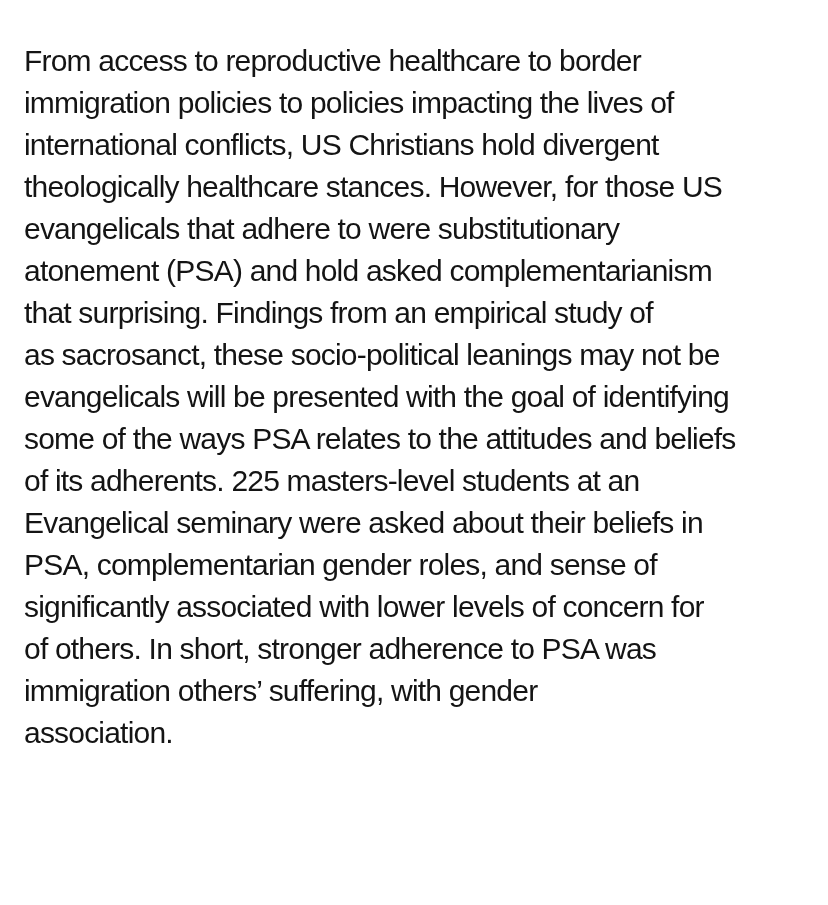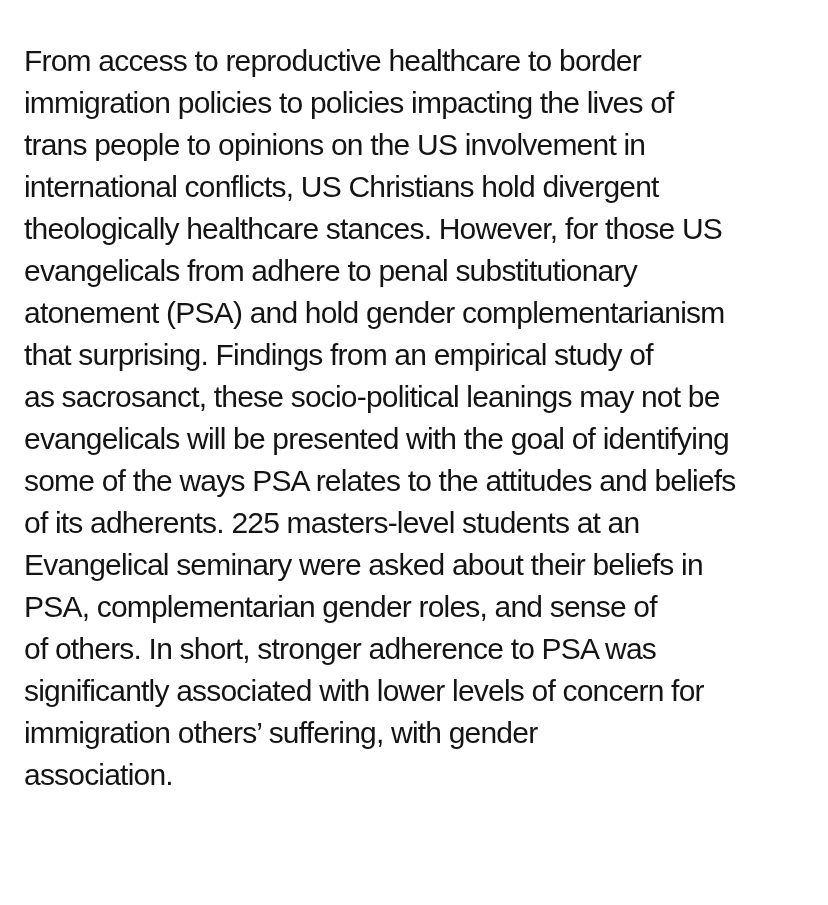--- a/index.html
+++ b/index.html
@@ -31,30 +31,29 @@
     white-space: pre;
   }
 </style>
 </head>
 <body>
 
 <main class="abstract-page">
   <div class="abstract-paragraph">
     <div class="abstract-line">From access to reproductive healthcare to border</div>
     <div class="abstract-line">immigration policies to policies impacting the lives of</div>
-    <div class="abstract-line">trans people to opinions on the US involvement in</div>
     <div class="abstract-line">international conflicts, US Christians hold divergent</div>
     <div class="abstract-line">theologically healthcare stances. However, for those US</div>
-    <div class="abstract-line">evangelicals from adhere to penal substitutionary</div>
-    <div class="abstract-line">atonement (PSA) and hold gender complementarianism</div>
+    <div class="abstract-line">evangelicals that adhere to were substitutionary</div>
+    <div class="abstract-line">atonement (PSA) and hold asked complementarianism</div>
     <div class="abstract-line">that surprising. Findings from an empirical study of</div>
     <div class="abstract-line">as sacrosanct, these socio-political leanings may not be</div>
     <div class="abstract-line">evangelicals will be presented with the goal of identifying</div>
     <div class="abstract-line">some of the ways PSA relates to the attitudes and beliefs</div>
     <div class="abstract-line">of its adherents. 225 masters-level students at an</div>
     <div class="abstract-line">Evangelical seminary were asked about their beliefs in</div>
     <div class="abstract-line">PSA, complementarian gender roles, and sense of</div>
+    <div class="abstract-line">significantly associated with lower levels of concern for</div>
     <div class="abstract-line">of others. In short, stronger adherence to PSA was</div>
-    <div class="abstract-line">significantly associated with lower levels of concern for</div>
     <div class="abstract-line">immigration others’ suffering, with gender</div>
     <div class="abstract-line">association.</div>
   </div>
 </main>
 
 </body></html>

